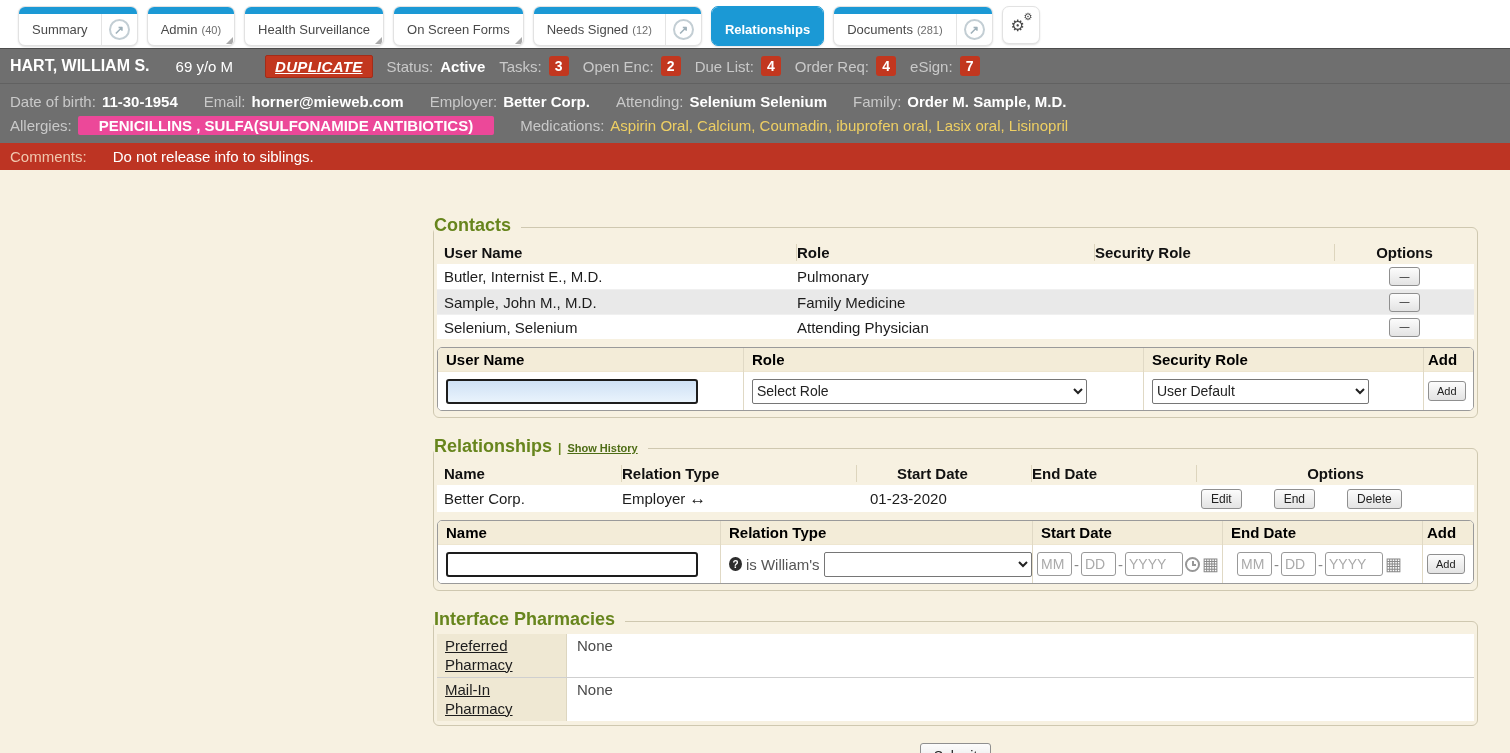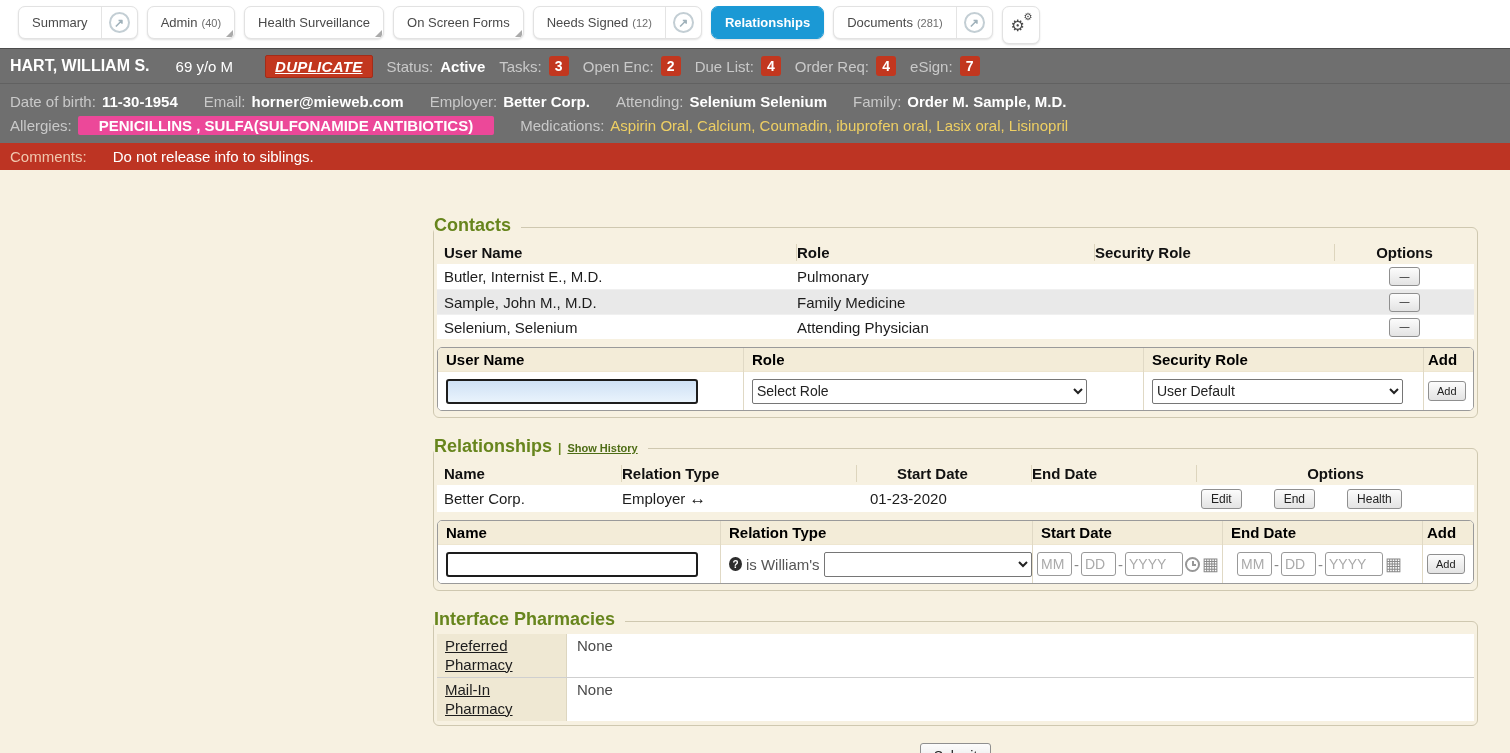--- a/index.html
+++ b/index.html
@@ -1,21 +1,21 @@
 <!DOCTYPE html>
 <html><head>
 <meta charset="utf-8">
 <style>
   * { margin:0; padding:0; box-sizing:border-box; }
   html,body { width:1510px; height:753px; overflow:hidden; }
   body { font-family:"Liberation Sans", sans-serif; background:#f7f1e1; font-size:15px; }
 
   
   .tabbar { background:#ffffff; height:48px; display:flex; align-items:flex-start; gap:9px; padding:6px 0 0 18px; }
-  .tabgroup { background:#fff; border-radius:7px; border:1px solid #e2e2e2; box-shadow:0 1px 2px rgba(0,0,0,.12); overflow:hidden; display:flex; flex-direction:row; }
+  .tabgroup { background:#fff; border-radius:7px; border:1px solid #e2e2e2; box-shadow:0 1px 2px rgba(0,0,0,.12); overflow:hidden; display:flex; flex-direction:column; }
   .tabstrip { height:7px; background:#1b99d5; }
   .tabrow { display:flex; align-items:stretch; height:31px; }
   .tab { position:relative; display:flex; align-items:center; padding:0 13px; color:#4a4a4a; font-size:13px; cursor:pointer; }
   .tab .count { font-size:11px; color:#6d6d6d; margin-left:4px; }
   .fold { position:absolute; right:1px; bottom:1px; width:0; height:0; border-left:7px solid transparent; border-bottom:7px solid #aaaaaa; }
   .tab-popout { display:flex; align-items:center; justify-content:center; width:36px; border-left:1px solid #e4e4e4; cursor:pointer; }
   .popout-icon { display:inline-flex; width:21px; height:21px; border:2px solid #c3ced4; border-radius:50%; color:#9fb1ba; font-size:12px; align-items:center; justify-content:center; font-weight:bold; }
   .tabgroup.active { border-color:#1b99d5; }
   .tabgroup.active .tabrow, .tabgroup.active .tab { background:#1b99d5; color:#ffffff; font-weight:bold; }
   .tools-btn { position:relative; width:38px; height:38px; background:#fff; border:1px solid #e2e2e2; border-radius:7px; box-shadow:0 1px 2px rgba(0,0,0,.12); cursor:pointer; color:#4a4a4a; }
@@ -83,21 +83,21 @@
   .apcol { display:flex; flex-direction:column; border-right:1px solid #e0d9c5; }
   .apcol:last-child { border-right:none; }
   .aphead { background:#f3ecd8; font-weight:bold; height:24px; display:flex; align-items:center; padding-left:8px; border-bottom:1px solid #eee6d0; }
   .apbody { background:#fff; height:38px; display:flex; align-items:center; padding-left:8px; gap:4px; }
 
   input[type=text] { font-family:"Liberation Sans",sans-serif; font-size:14px; }
   .txt-main { width:252px; height:25px; border:2px solid #1d1d1d; border-radius:3px; padding:0 6px; background:#fff; }
   .txt-focus { background:linear-gradient(#cfe1f5,#e9f3fc); }
   select { font-family:"Liberation Sans",sans-serif; font-size:14px; height:25px; border:1px solid #767676; border-radius:2px; background:#fff; color:#222; }
   .sel-role { width:335px; }
-  .sel-sec { width:251px; }
+  .sel-sec { width:217px; }
   .sel-rel { width:226px; }
   .dt { width:35px; height:24px; border:1px solid #999; border-radius:3px; padding:0 3px; color:#333; }
   .dt.yyyy { width:58px; }
   .dt::placeholder { color:#aaaaaa; }
   .dsep { color:#888; }
   .cal-icon { color:#8a8a8a; font-size:18px; line-height:1; cursor:pointer; }
   .clock-icon { position:relative; width:15px; height:15px; border:2px solid #979797; border-radius:50%; display:inline-block; cursor:pointer; }
   .clock-icon::before { content:''; position:absolute; left:5px; top:2px; width:2px; height:4px; background:#979797; }
   .clock-icon::after { content:''; position:absolute; left:5px; top:5px; width:4px; height:2px; background:#979797; }
   .help-icon { display:inline-flex; width:14px; height:14px; background:#2d2d2d; color:#fff; border-radius:50%; font-size:10px; font-weight:bold; align-items:center; justify-content:center; }
@@ -369,21 +369,21 @@
     <div class="trow relrow">
       <span class="r-name">Better Corp.</span>
       <span class="r-type">
         <span>Employer</span><span class="rel-arrow">↔</span>
       </span>
       <span class="r-start val-start">01-23-2020</span>
       <span class="r-end"></span>
       <span class="r-opt bd">
         <button class="btn btn-sm">Edit</button>
         <button class="btn btn-sm">End</button>
-        <button class="btn btn-sm">Health</button>
+        <button class="btn btn-sm">Delete</button>
       </span>
     </div>
 
     <div class="addpanel">
       <div class="apcol" style="width:283px;">
         <div class="aphead">Name</div>
         <div class="apbody">
           <input type="text" class="txt-main" value="" style="">
         </div>
       </div>

